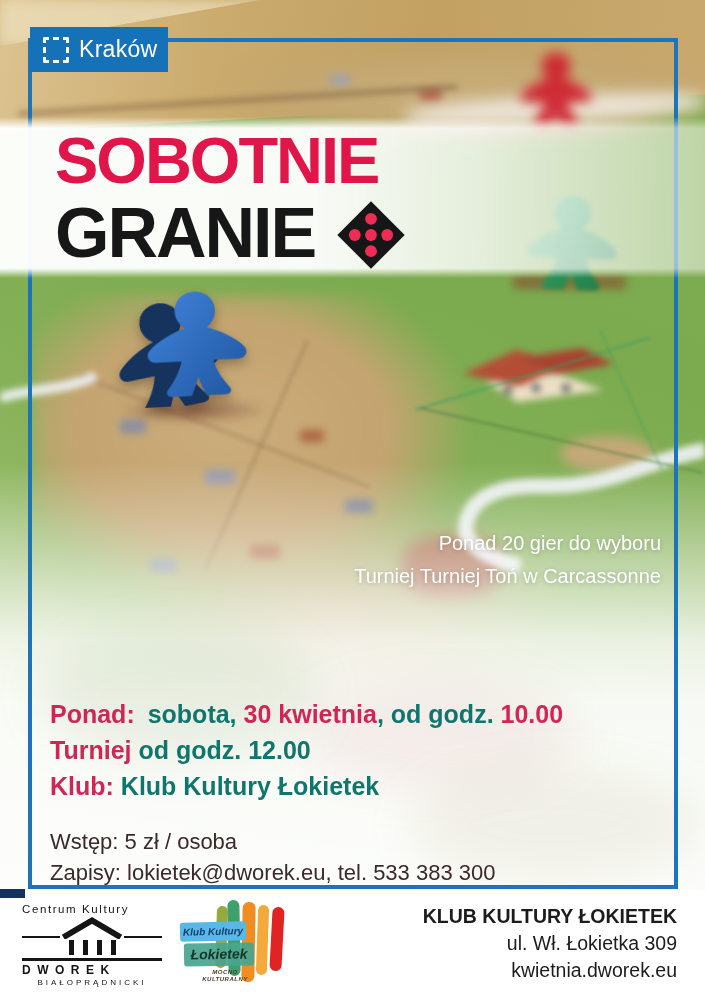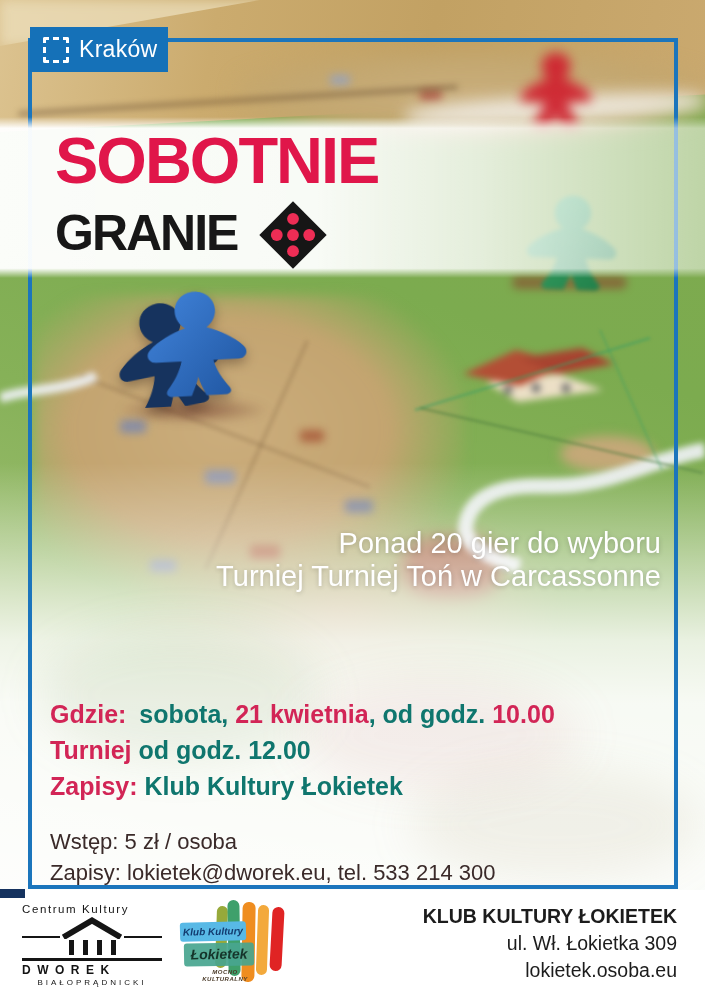--- a/index.html
+++ b/index.html
@@ -75,26 +75,26 @@
 
   
   .band{position:absolute;left:0;top:117px;width:705px;height:161px;z-index:6;
      background:linear-gradient(90deg,rgba(255,255,255,.97) 0%,rgba(255,255,255,.95) 45%,
         rgba(255,255,255,.80) 68%,rgba(255,255,255,.50) 100%);
      -webkit-mask:linear-gradient(180deg,transparent 0,#000 7%,#000 94%,transparent 100%);
      mask:linear-gradient(180deg,transparent 0,#000 7%,#000 94%,transparent 100%);}
   .titles{position:absolute;left:55px;top:128px;z-index:7;}
   .t1{font-size:65px;line-height:1;font-weight:700;letter-spacing:-2px;color:#e0164a;}
   .t2row{display:flex;align-items:center;gap:16px;margin-top:-2px;}
-  .t2{font-size:50px;line-height:1;font-weight:700;letter-spacing:-2px;color:#171717;}
+  .t2{font-size:70px;line-height:1;font-weight:700;letter-spacing:-2px;color:#171717;}
   .dice{width:80px;height:80px;margin-top:4px;}
 
   
   .hero{position:absolute;right:44px;top:527px;z-index:7;text-align:right;color:#fff;
-     font-size:29px;font-weight:500;line-height:33px;text-shadow:0 1px 5px rgba(0,0,0,.22);}
+     font-size:20px;font-weight:500;line-height:33px;text-shadow:0 1px 5px rgba(0,0,0,.22);}
 
   
   .details{position:absolute;left:50px;top:696px;z-index:7;font-size:25px;font-weight:600;line-height:36px;}
   .red{color:#d22556;} .dk{color:#0f766e;} .lbl{margin-right:6px;}
   .info{position:absolute;left:50px;top:826px;z-index:7;font-size:22px;font-weight:400;
      line-height:31px;color:#3a2a29;}
 
   
   .footer{position:absolute;left:0;top:890px;width:705px;height:110px;background:#fff;z-index:9;}
   .dworek{position:absolute;left:22px;top:13px;width:140px;color:#141414;}
@@ -228,38 +228,38 @@
     </div>
   </div>
 
   <div class="hero">
     <div>Ponad 20 gier do wyboru</div>
     <div>Turniej Turniej Toń w Carcassonne</div>
   </div>
 
   <div class="details">
     <div>
-      <span class="red lbl">Gdzie:</span>
+      <span class="red lbl">Ponad:</span>
       <span class="dk">sobota,</span>
-      <span class="red">21 kwietnia</span><span class="dk">, od godz.</span>
+      <span class="red">30 kwietnia</span><span class="dk">, od godz.</span>
       <span class="red">10.00</span>
     </div>
     <div>
       <span class="red">Turniej</span>
       <span class="dk">od godz. 12.00</span>
     </div>
     <div>
-      <span class="red">Zapisy:</span>
+      <span class="red">Klub:</span>
       <span class="dk">Klub Kultury Łokietek</span>
     </div>
   </div>
 
   <div class="info">
     <div>Wstęp: 5 zł / osoba</div>
-    <div>Zapisy: lokietek@dworek.eu, tel. 533 214 300</div>
+    <div>Zapisy: lokietek@dworek.eu, tel. 533 383 300</div>
   </div>
 
   <div class="footer">
     <div class="dworek">
       <div class="dw-top">Centrum Kultury</div>
       <div class="dw-mid">
         <span class="dw-line"></span>
         <svg class="dw-roof" viewBox="0 0 76 26">
           <polyline points="4,24 38,4 72,24" fill="none" stroke="#151515" stroke-width="7"></polyline>
         </svg>
@@ -286,17 +286,17 @@
       <div class="lk-teal">Łokietek</div>
       <div class="lk-tiny">
         <div>MOCNO</div>
         <div>KULTURALNY</div>
       </div>
     </div>
 
     <div class="address">
       <div class="a-name">KLUB KULTURY ŁOKIETEK</div>
       <div class="a-line">ul. Wł. Łokietka 309</div>
-      <div class="a-line">lokietek.osoba.eu</div>
+      <div class="a-line">kwietnia.dworek.eu</div>
     </div>
   </div>
 
 </div>
 
 </body></html>

